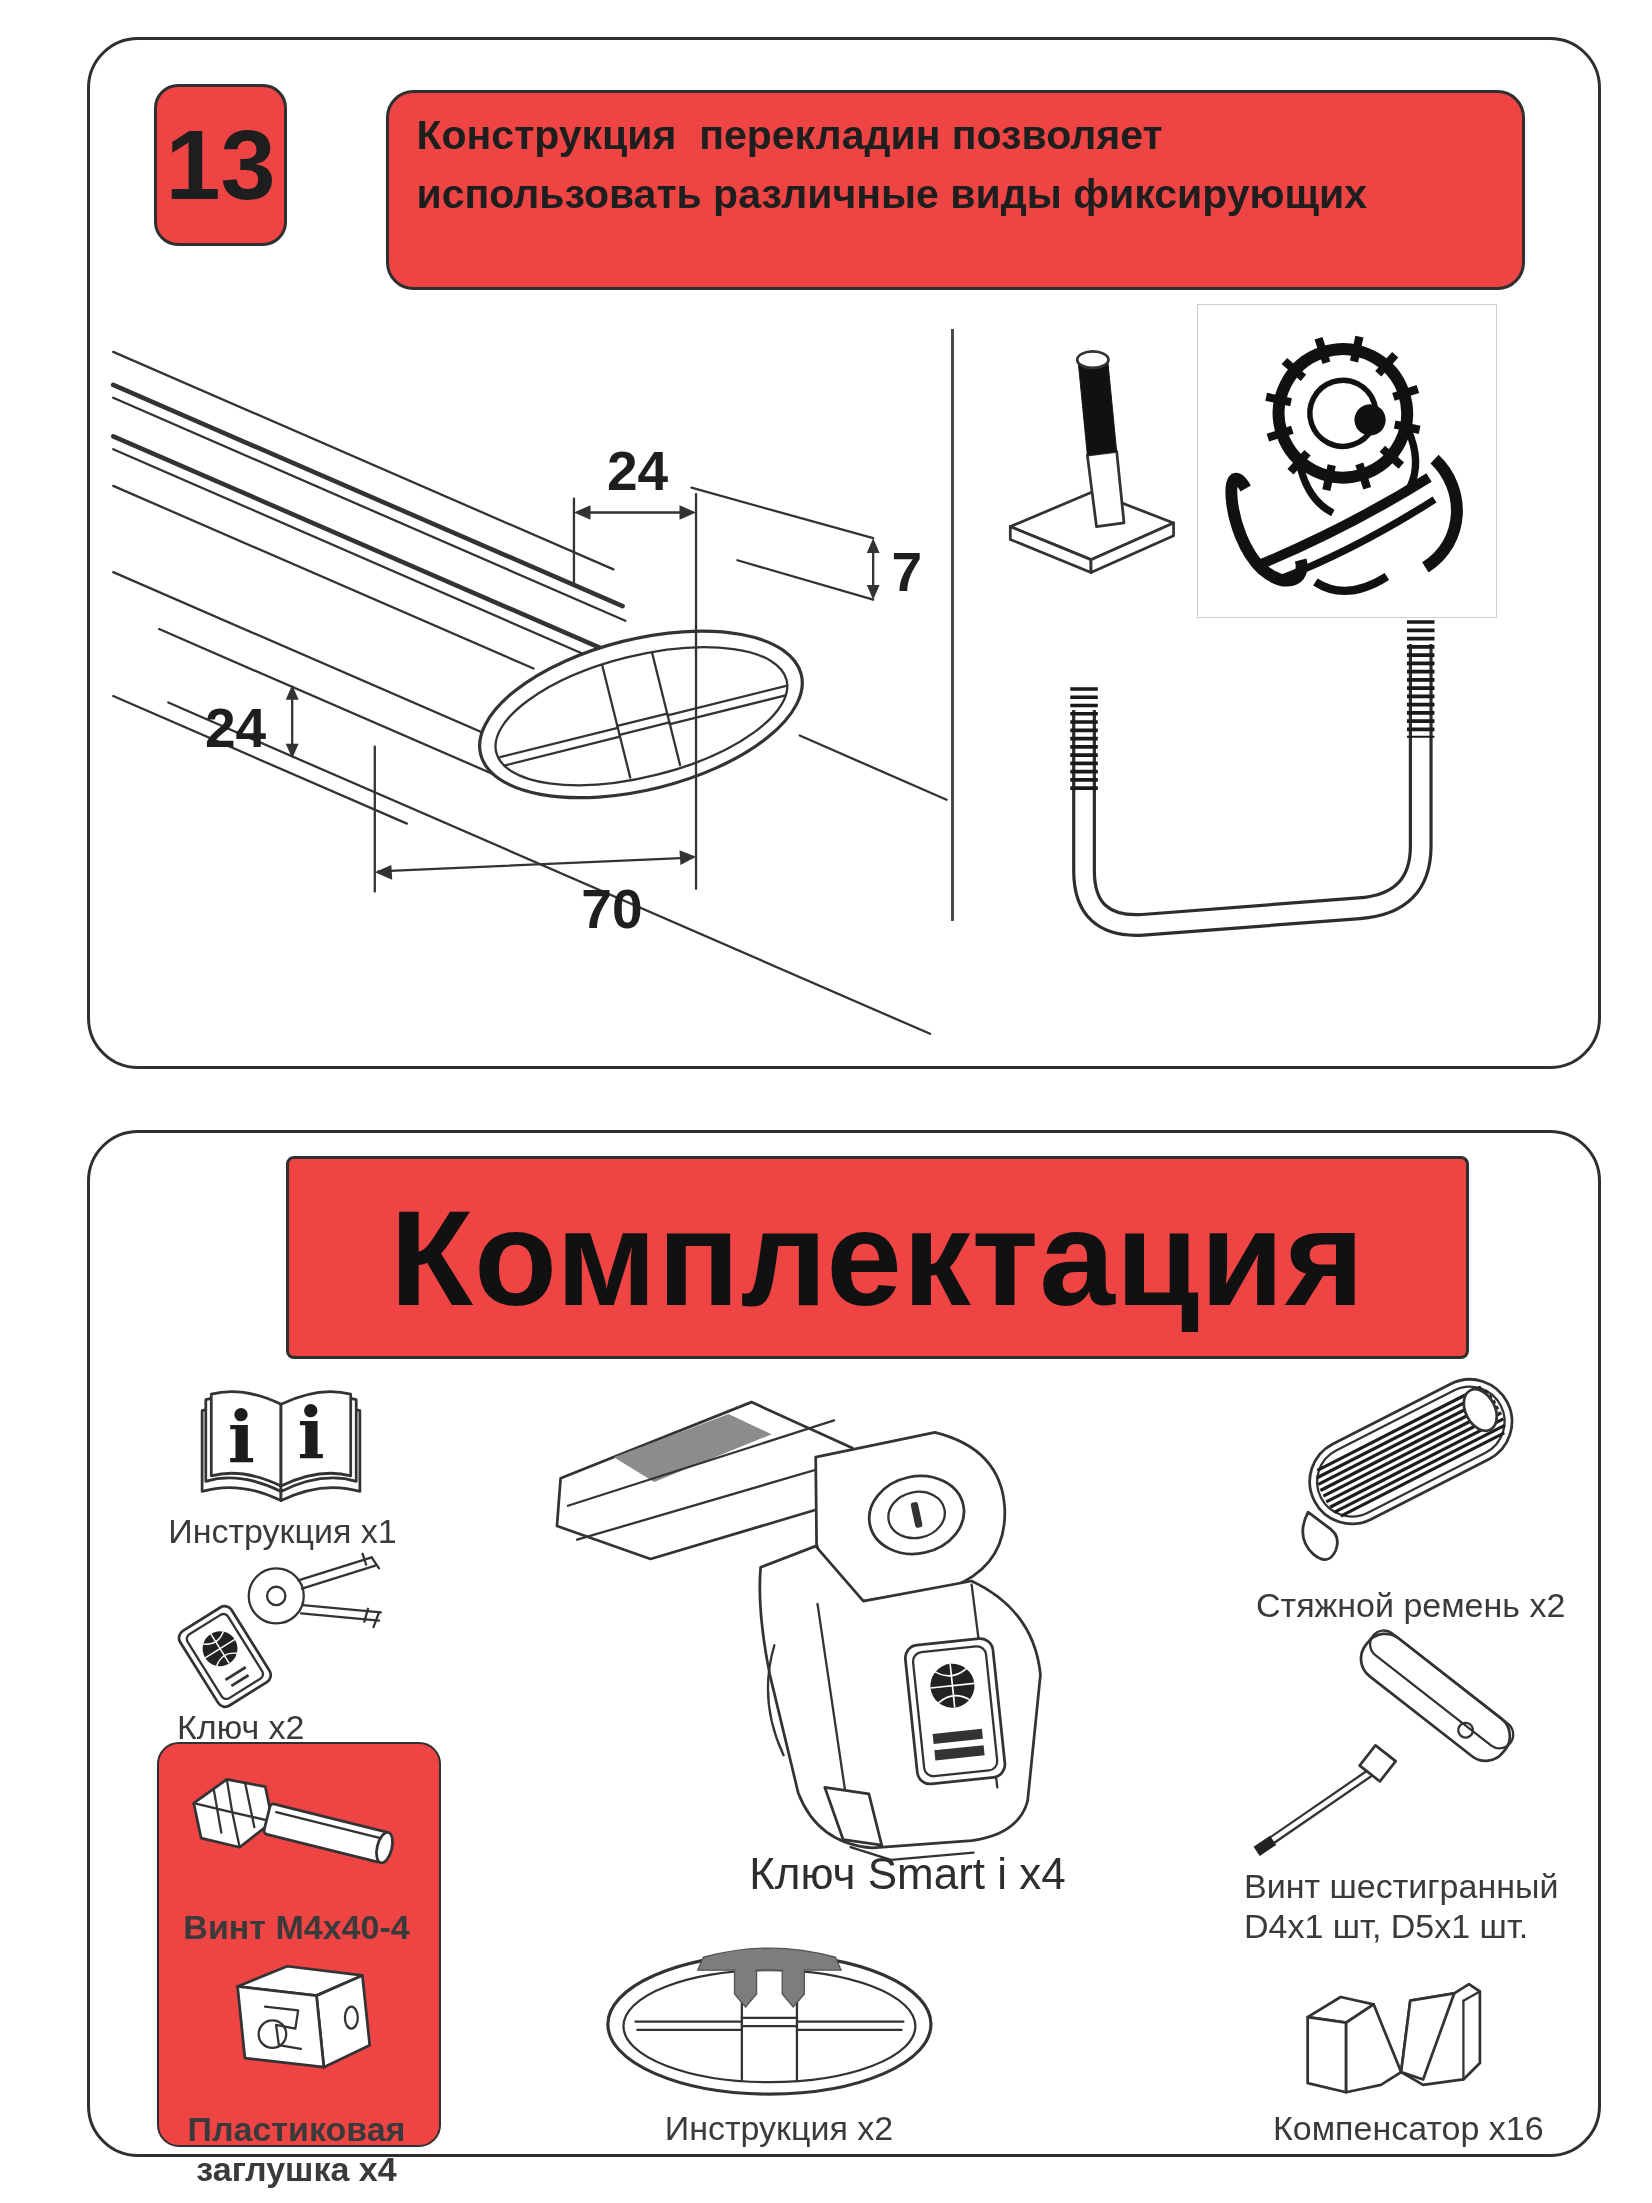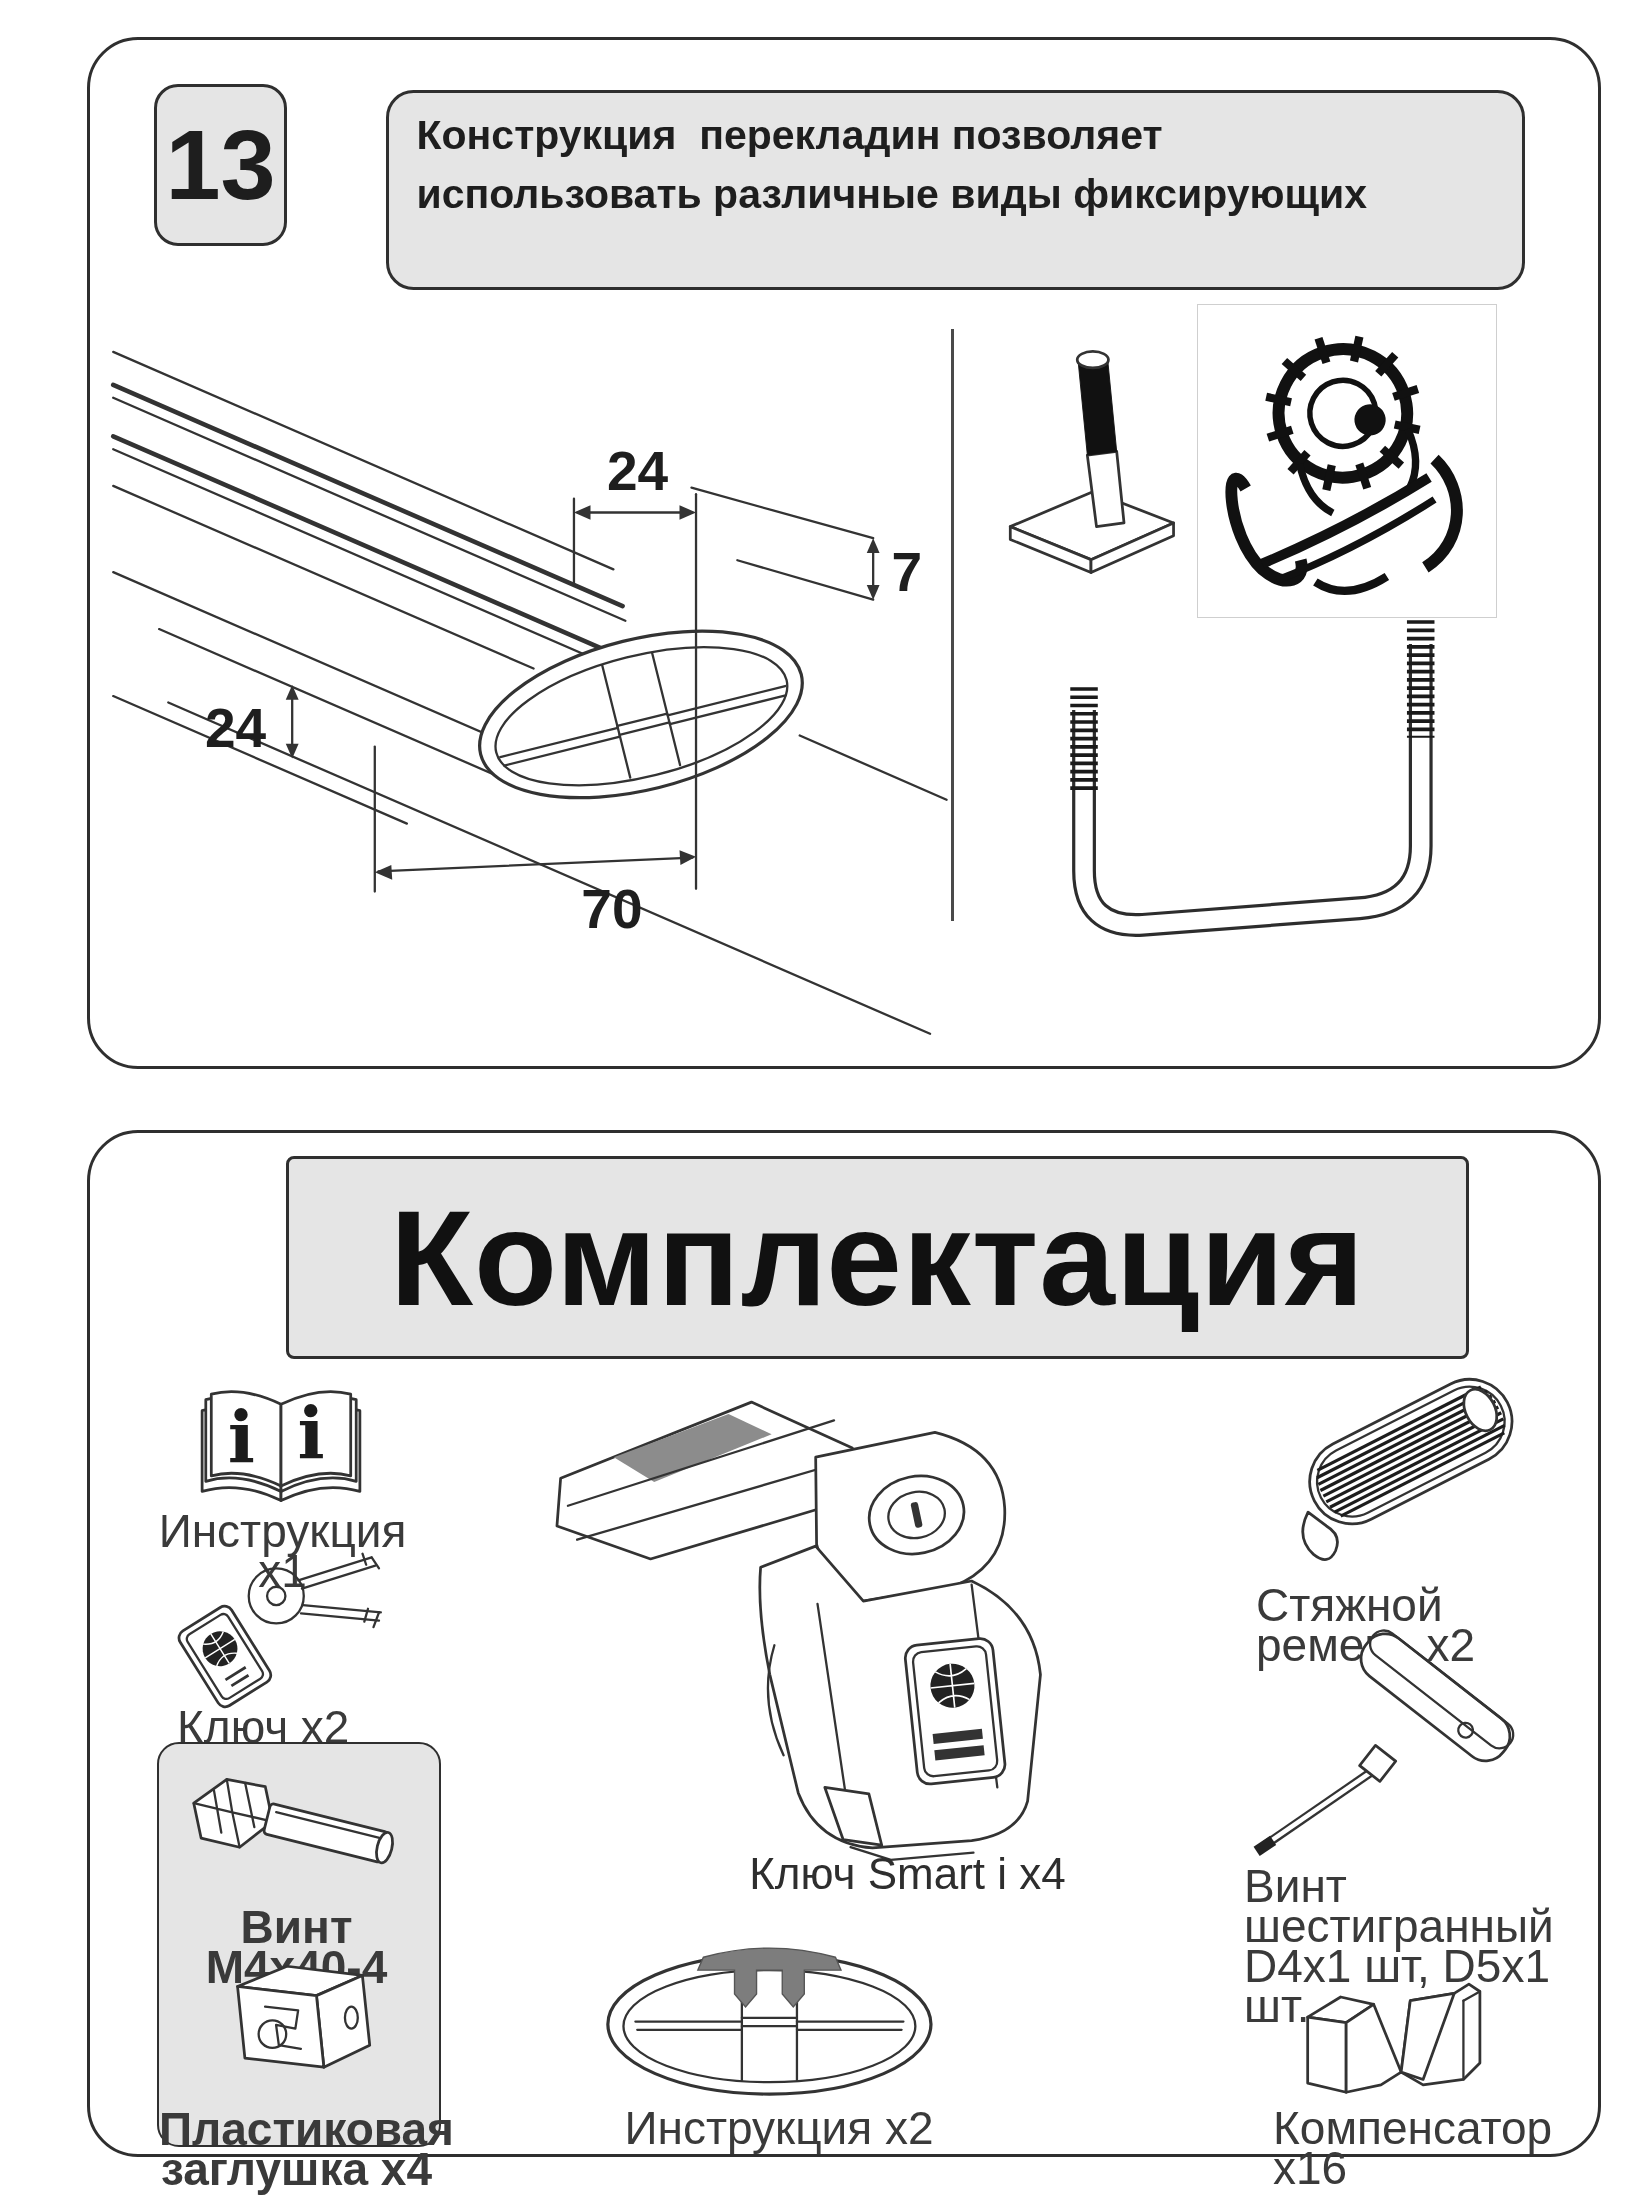--- a/index.html
+++ b/index.html
@@ -1,24 +1,24 @@
 <!DOCTYPE html>
 <html style="font-size:14.7px"><head>
 <meta charset="utf-8">
 <style>
   html,body{margin:0;padding:0;background:#fff;}
   #page{position:relative;width:1653px;height:2204px;background:#ffffff;
         font-family:"Liberation Sans","DejaVu Sans",sans-serif;color:#2b2b2b;overflow:hidden;}
   .panel{position:absolute;border:3.7px solid #2f2f2f;border-radius:51px;background:#fff;}
-  .rbox{position:absolute;border:3.7px solid #2f2f2f;border-radius:24px;background:#e5e5e5;}
+  .rbox{position:absolute;border:3.7px solid #2f2f2f;border-radius:24px;background:#ef4444;}
   .abs{position:absolute;}
   .note-line{white-space:pre;font-weight:bold;font-size:41px;line-height:59px;color:#1e1e1e;}
   .step-num{font-weight:bold;font-size:99px;color:#1e1e1e;display:flex;align-items:center;justify-content:center;width:100%;height:100%;}
   .kit-title{font-weight:bold;font-size:136px;color:#111;letter-spacing:0.9px;display:flex;align-items:center;justify-content:center;width:100%;height:100%;}
-  .item-label{font-size:46px;color:#3a3a3a;white-space:pre-line;line-height:40px;}
+  .item-label{font-size:34px;color:#3a3a3a;white-space:pre-line;line-height:40px;}
   .item-label.center{text-align:center;}
   .item-label.big{font-size:44px;color:#2e2e2e;}
   svg{position:absolute;overflow:visible;}
   .ink{stroke:#333;fill:none;stroke-width:2.5;stroke-linecap:round;stroke-linejoin:round;}
   .inkf{stroke:#333;fill:#fff;stroke-width:3;stroke-linejoin:round;}
   .dim{font-weight:bold;font-size:60px;fill:#1e1e1e;font-family:"Liberation Sans",sans-serif;}
   .divider{position:absolute;width:2.8px;background:#4a4a4a;}
   .lightbox{position:absolute;border:1.8px solid #cfcfcf;background:#fff;}
 </style>
 </head>

